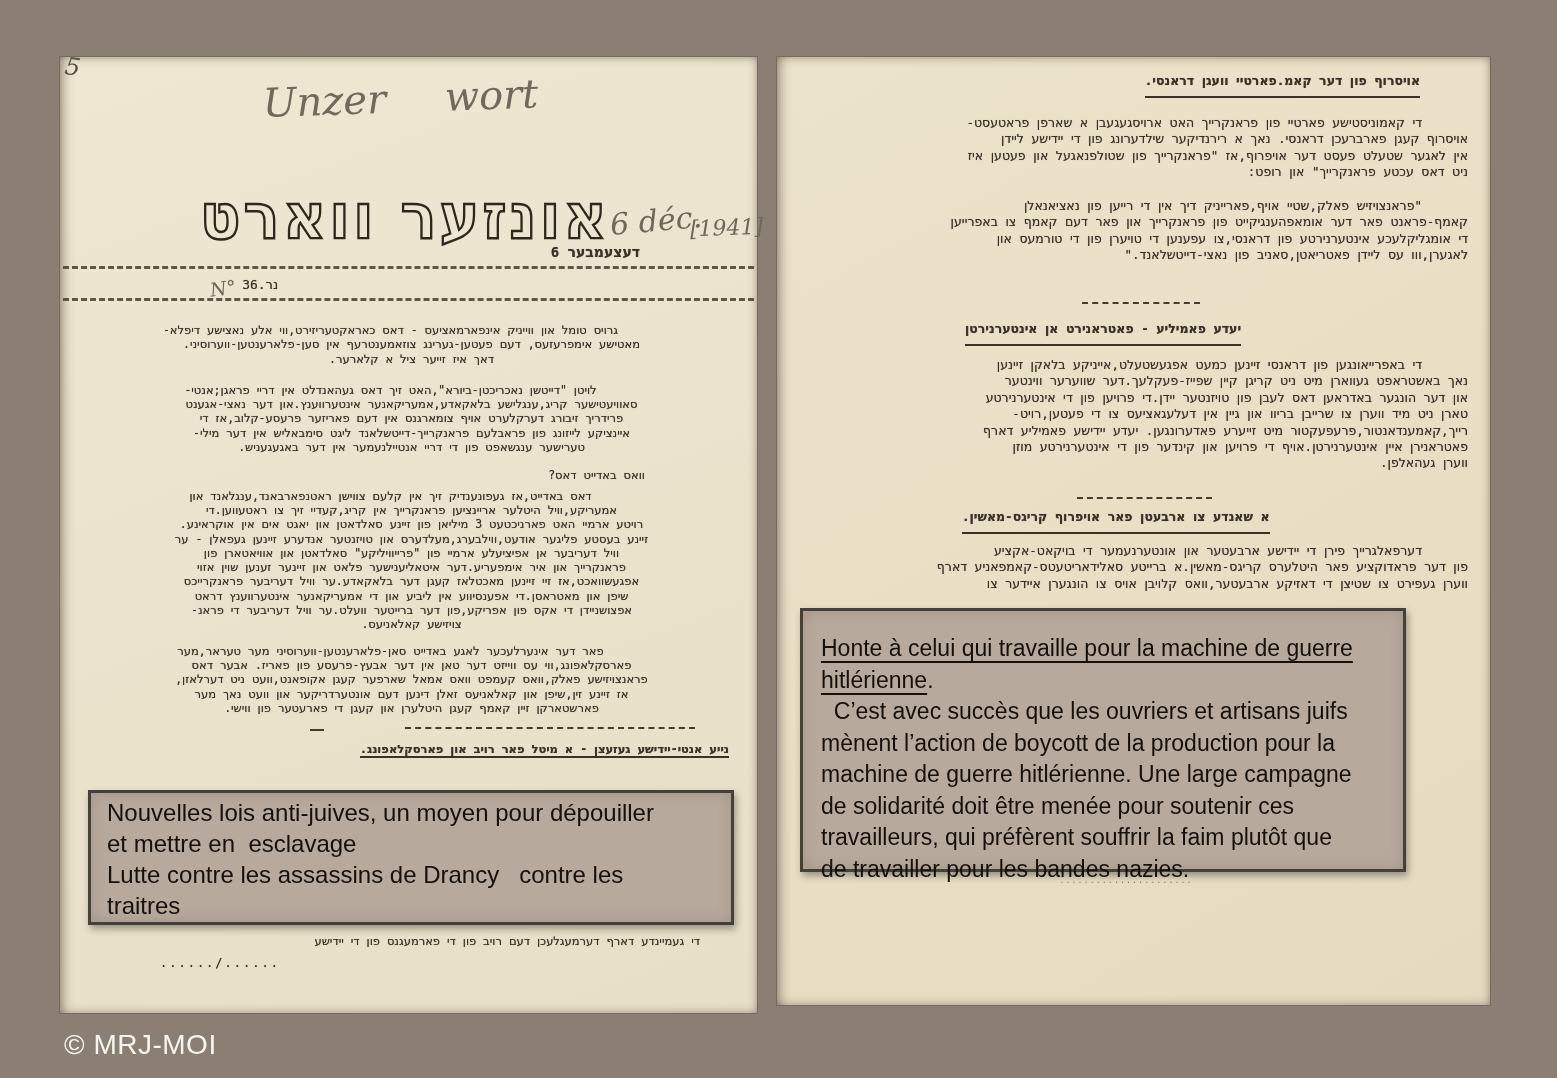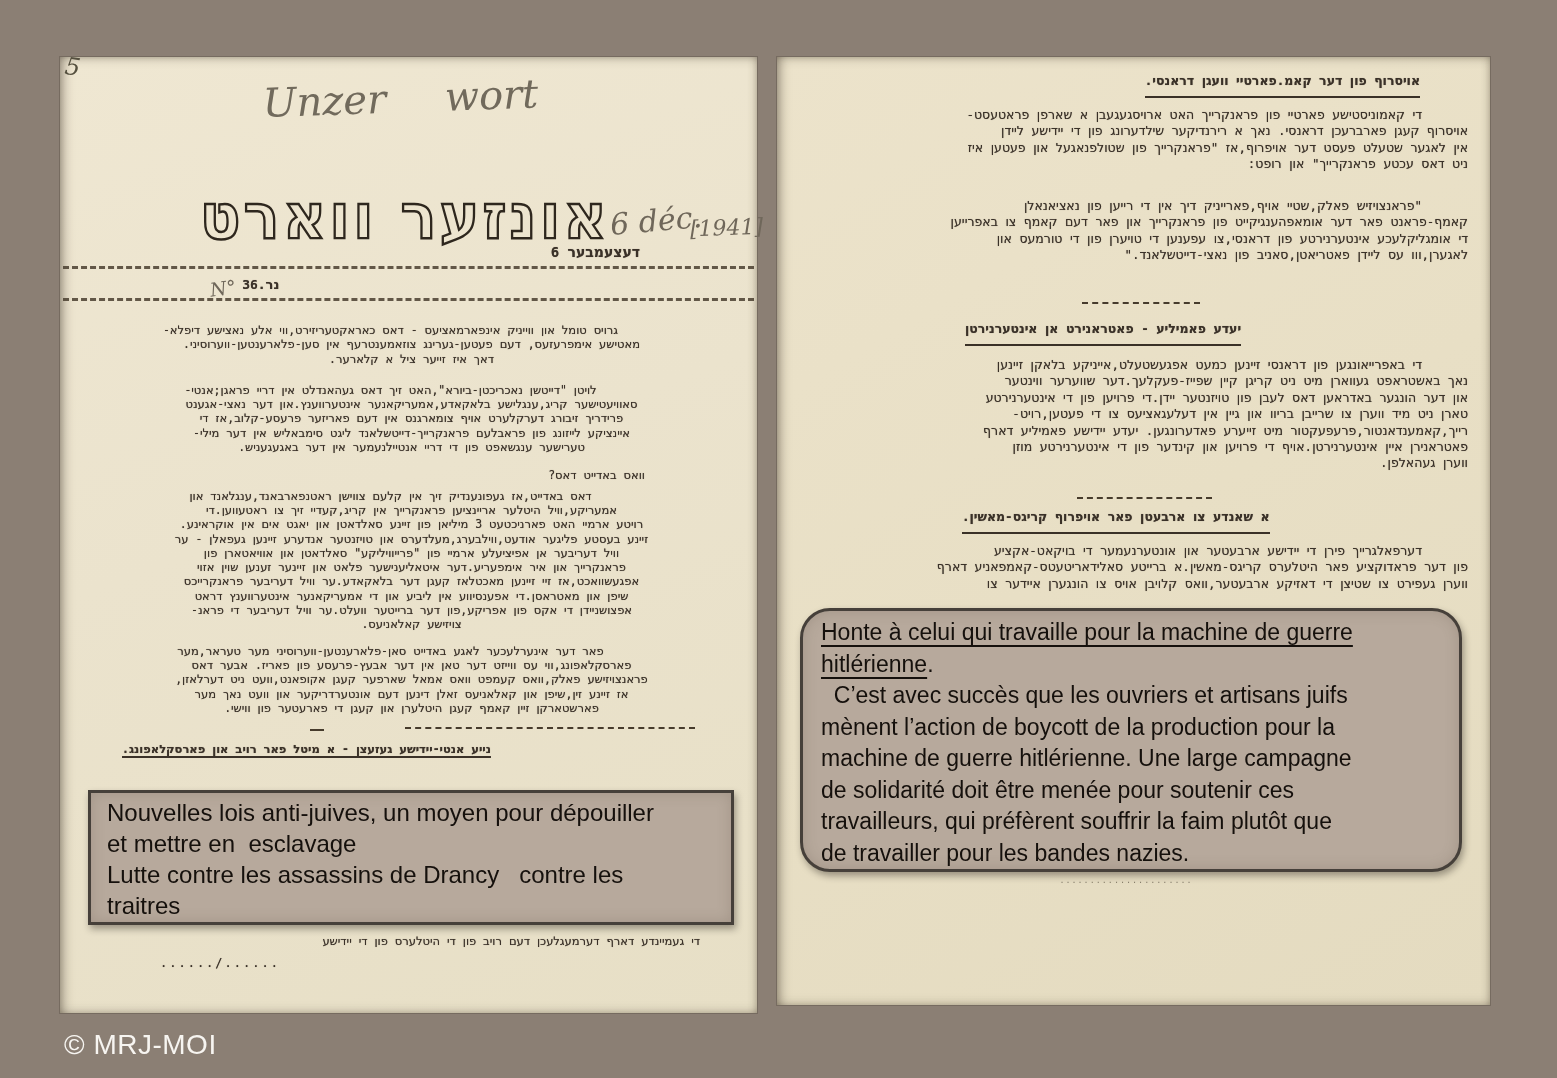--- a/index.html
+++ b/index.html
@@ -46,65 +46,65 @@
     position:absolute;top:124px;right:147px;
     font-family:"DejaVu Sans",sans-serif;font-weight:bold;
     font-size:60px;letter-spacing:3px;direction:rtl;color:#2e271e;
     transform:scaleY(1.04);
   }
   @supports (-webkit-text-stroke: 2px #000){
     .masthead{color:transparent;-webkit-text-stroke:2.3px #2e271e;}
   }
   .issue{position:absolute;left:150px;top:220px;display:flex;align-items:flex-start;gap:6px;}
   .issue .hand-inline{font-family:"DejaVu Serif",serif;font-style:italic;color:#6f675a;font-size:19px;transform:rotate(-8deg);}
-  .issue-typed{font-size:13px;font-weight:bold;direction:rtl;}
+  .issue-typed{font-size:13px;font-weight:normal;direction:rtl;}
   .date-hand{left:550px;top:146px;font-size:30px;transform:rotate(-5deg);}
   .year-hand{left:630px;top:158px;font-size:22px;transform:rotate(-2deg);}
   .date-typed{position:absolute;right:117px;top:187px;font-size:14px;font-weight:bold;}
 
   .dashline{position:absolute;left:3px;right:3px;height:0;border-top:3px dashed #4a3f30;opacity:.85;}
   .d1{top:209px;}
   .d2{top:241px;}
   .headline{position:absolute;top:219px;left:8px;right:20px;text-align:right;font-size:14px;font-weight:bold;letter-spacing:.3px;}
 
   .body-left{position:absolute;top:266px;right:20px;left:26px;}
   .p-a{margin-bottom:17px;}
   .p-b{margin-bottom:14px;}
   .question{padding-right:92px;margin:0 0 6px 0;font-size:11.5px;line-height:14.3px;}
   .p-c{margin-bottom:12px;}
 
   .short-sep{position:absolute;top:670px;left:345px;width:290px;border-top:2.5px dashed #463b2c;}
   .short-sep2{position:absolute;top:672px;left:250px;width:14px;border-top:2.5px solid #463b2c;}
-  .slogans{position:absolute;top:684px;left:62px;right:28px;text-align:left;font-size:11.5px;font-weight:bold;line-height:16px;}
+  .slogans{position:absolute;top:684px;left:40px;right:28px;text-align:right;font-size:11.5px;font-weight:bold;line-height:16px;}
   .slogan{text-decoration:underline;text-decoration-thickness:1.5px;text-underline-offset:3px;}
 
   .caption{
     position:absolute;box-sizing:border-box;
     background:#b7a99c;
     border:3px solid #46403a;
     box-shadow:2px 4px 7px rgba(30,24,18,.38), inset 0 0 14px rgba(90,78,66,.22);
     color:#15100c;z-index:5;
     font-family:"Liberation Sans",sans-serif;
   }
   .caption-left{left:28px;top:733px;width:646px;height:135px;padding:4px 16px;}
   .caption-left .caption-text{white-space:pre-wrap;font-size:24px;line-height:31px;}
-  .caption-right{left:23px;top:551px;width:662px;height:264px;padding:6px 16px 6px 18px;border-radius:30px;}
+  .caption-right{left:23px;top:551px;width:606px;height:264px;padding:22px 16px 6px 18px;}
   .caption-right .cap-body{white-space:pre-wrap;font-size:23px;line-height:31.5px;}
   .cap-title{font-size:23px;line-height:31.5px;text-decoration:underline;text-decoration-thickness:2px;text-underline-offset:5px;}
   .cap-period{font-size:23px;}
 
   .footer-left{position:absolute;top:877px;left:40px;right:57px;text-align:right;font-size:11.5px;line-height:14px;}
   .dots{text-align:left;direction:ltr;padding-left:60px;margin-top:8px;letter-spacing:2px;font-size:12px;}
 
   
   .r-heading{position:absolute;text-align:right;font-size:12.5px;font-weight:bold;padding-bottom:8px;border-bottom:2px solid #3a3127;}
   .rh1{top:16px;right:70px;}
   .rh2{top:264px;left:188px;}
   .rh3{top:452px;left:185px;}
-  .r-p1{position:absolute;top:50px;right:22px;left:24px;}
+  .r-p1{position:absolute;top:58px;right:22px;left:24px;}
   .r-p2{position:absolute;top:141px;right:22px;left:24px;}
   .r-sep1{position:absolute;top:245px;left:305px;width:118px;border-top:2.5px dashed #463b2c;}
   .r-p3{position:absolute;top:300px;right:22px;left:24px;}
   .r-sep2{position:absolute;top:440px;left:300px;width:135px;border-top:2.5px dashed #463b2c;}
   .r-p4{position:absolute;top:486px;right:22px;left:24px;}
   .r-dots{position:absolute;top:816px;left:235px;width:230px;text-align:center;color:rgba(62,52,40,.55);font-size:11px;letter-spacing:3px;z-index:2;}
 
   .copyright{
     position:absolute;left:64px;top:1029px;
     color:#f7f5f1;font-size:28px;letter-spacing:.5px;
@@ -168,21 +168,21 @@
     </div>
 
     <div class="caption caption-left">
       <div class="caption-text">Nouvelles lois anti-juives, un moyen pour dépouiller
 et mettre en  esclavage
 Lutte contre les assassins de Drancy   contre les
 traitres</div>
     </div>
 
     <div class="footer-left typed">
-      <div>די געמיינדע דארף דערמעגלעכן דעם רויב פון די היטלערס פון די יידישע</div>
+      <div>די געמיינדע דארף דערמעגלעכן דעם רויב פון די פארמעגנס פון די יידישע</div>
       <div class="dots">....../......</div>
     </div>
   </section>
 
   <section class="page page-right">
     <div class="r-heading rh1 typed">אויסרוף פון דער קאמ.פארטיי וועגן דראנסי.</div>
     <p class="yid-par typed r-p1">די קאמוניסטישע פארטיי פון פראנקרייך האט ארויסגעגעבן א שארפן פראטעסט-
 אויסרוף קעגן פארברעכן דראנסי. נאך א רירנדיקער שילדערונג פון די יידישע ליידן
 אין לאגער שטעלט פעסט דער אויפרוף,אז "פראנקרייך פון שטולפנאגעל און פעטען איז
 ניט דאס עכטע פראנקרייך" און רופט:</p>

